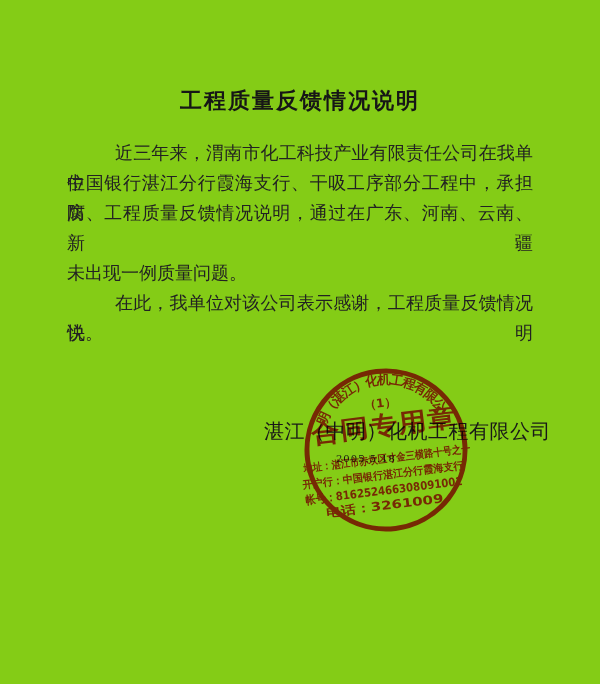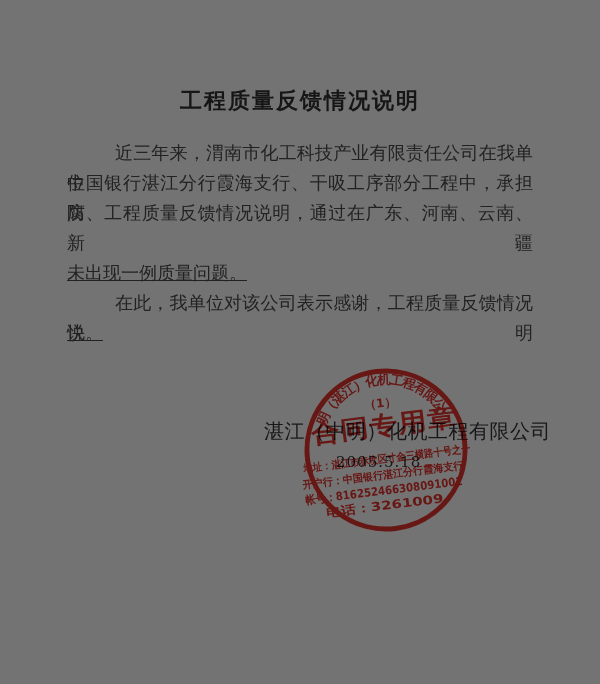--- a/index.html
+++ b/index.html
@@ -2,21 +2,21 @@
 <html><head>
 <meta charset="utf-8">
 <style>
   * { margin: 0; padding: 0; box-sizing: border-box; }
   html, body { background: #e9e9e9; }
   .page {
     position: relative;
     width: 600px;
     height: 684px;
     margin: 0 auto;
-    background: #737373;
+    background: #84cc16;
     overflow: hidden;
     font-family: "DejaVu Serif", serif;
     color: #1f1f1f;
   }
   .doc-title {
     position: absolute;
     left: 0; top: 86px;
     width: 600px;
     text-align: center;
     font-family: "DejaVu Sans", sans-serif;
@@ -30,33 +30,33 @@
     left: 67px;
     width: 466px;
     height: 30px;
     line-height: 30px;
     font-size: 18px;
     text-align: justify;
     text-align-last: justify;
     color: #222;
   }
   .bline.indent { text-indent: 48px; }
-  .bline.lastline { text-align: left; text-align-last: left; white-space: nowrap; text-decoration: underline; }
+  .bline.lastline { text-align: left; text-align-last: left; white-space: nowrap; }
   .signature {
     position: absolute;
     left: 264px; top: 418px;
     font-size: 20px;
     letter-spacing: 0.5px;
     color: #181818;
     white-space: nowrap;
   }
   .doc-date {
     position: absolute;
     left: 336px; top: 453px;
-    font-size: 15px;
+    font-size: 10px;
     letter-spacing: 1px;
     color: #181818;
     white-space: nowrap;
   }
   .stamp-svg {
     position: absolute;
     left: 286px; top: 350px;
     width: 200px; height: 200px;
     mix-blend-mode: multiply;
     opacity: 0.93;

